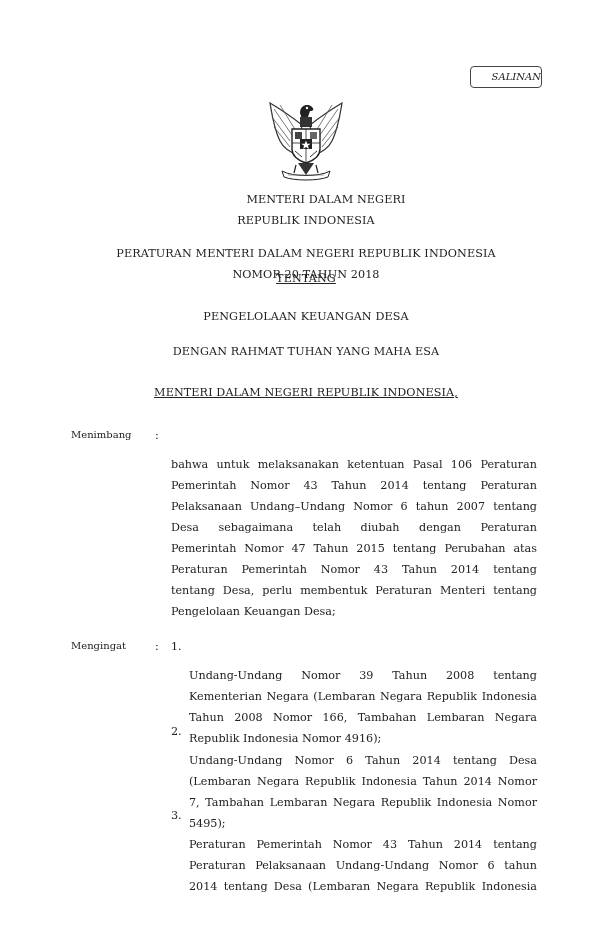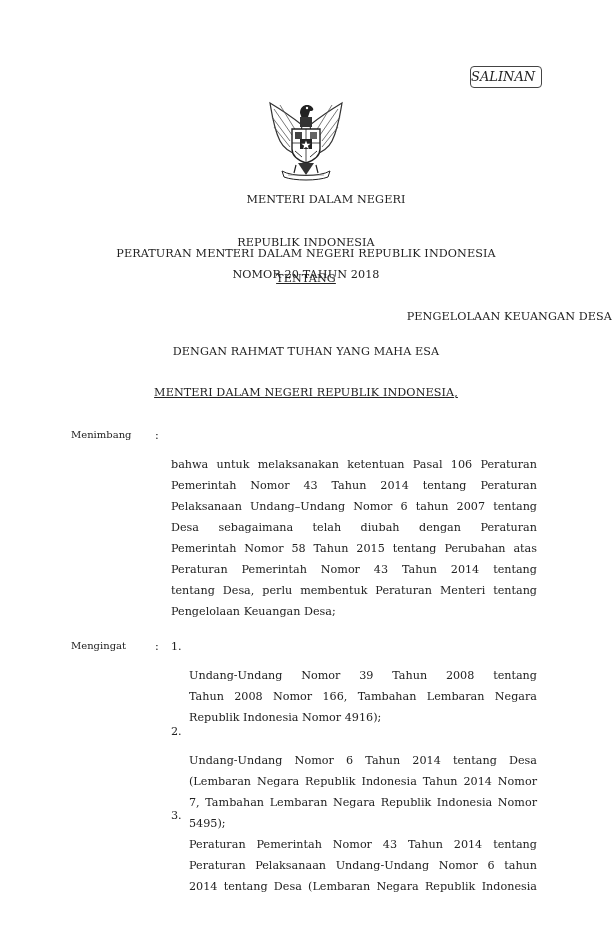--- a/index.html
+++ b/index.html
@@ -1,21 +1,21 @@
 <!DOCTYPE html>
 <html><head>
 <meta charset="utf-8">
 <style>
   html, body { margin:0; padding:0; background:#ffffff; }
   body { width:612px; height:936px; position:relative; overflow:hidden;
          font-family:"DejaVu Serif", "Liberation Serif", serif; color:#222; }
   .page { position:absolute; left:0; top:0; width:612px; height:936px; background:#fff; }
   .stamp { position:absolute; left:470px; top:66px; width:72px; height:22px;
            border:1px solid #444; border-radius:4px; box-sizing:border-box;
-           font-style:italic; font-size:13px; text-align:left; line-height:20px; color:#222; }
+           font-style:italic; font-size:10px; text-align:right; line-height:20px; color:#222; }
   .emblem { position:absolute; left:262px; top:95px; width:88px; height:92px; }
   .center-line { position:absolute; left:0; width:612px; text-align:center; font-size:11.2px; letter-spacing:0.1px; white-space:nowrap; }
   .label { position:absolute; left:71px; font-size:10px; }
   .colon { position:absolute; left:155px; font-size:11.2px; }
   .para { position:absolute; font-size:11.2px; line-height:21px; text-align:justify; text-align-last:left;margin-top:29px; }
   .para .ln { display:block; text-align:justify; text-align-last:justify; height:21px; white-space:nowrap; overflow:visible; }
   .para .ln.last { text-align-last:left; }
   .item-num { position:absolute; left:171px; font-size:11.2px; }
 </style>
 </head>
@@ -48,49 +48,50 @@
     <path d="M33 56 L40 62 M55 56 L48 62" stroke="#333" stroke-width="1"></path>
 
     <path d="M36 68 L44 80 L52 68 Z" fill="#333"></path>
 
     <path d="M20 76 C30 82 58 82 68 76 L66 82 C56 86 32 86 22 82 Z" fill="#fff" stroke="#222" stroke-width="1"></path>
     <path d="M26 80 L62 80" stroke="#666" stroke-width="0.6"></path>
     <path d="M34 70 L32 78 M54 70 L56 78" stroke="#222" stroke-width="1.2"></path>
   </svg>
 
   <div class="center-line" style="top:193px;padding-left:20px;">MENTERI DALAM NEGERI</div>
-  <div class="center-line" style="top:214px;margin-top:22px;">REPUBLIK INDONESIA</div>
+  <div class="center-line" style="top:214px;">REPUBLIK INDONESIA</div>
 
   <div class="center-line" style="top:247px;">PERATURAN MENTERI DALAM NEGERI REPUBLIK INDONESIA</div>
   <div class="center-line" style="top:268px;">NOMOR 20 TAHUN 2018</div>
   <div class="center-line" style="top:272px;text-decoration:underline;">TENTANG</div>
-  <div class="center-line" style="top:310px;text-align:right;">PENGELOLAAN KEUANGAN DESA</div>
+  <div class="center-line" style="top:310px;">PENGELOLAAN KEUANGAN DESA</div>
 
   <div class="center-line" style="top:345px;">DENGAN RAHMAT TUHAN YANG MAHA ESA</div>
   <div class="center-line" style="top:386px;text-decoration:underline;">MENTERI DALAM NEGERI REPUBLIK INDONESIA,</div>
 
   <div class="label" style="top:429px;">Menimbang</div>
   <div class="colon" style="top:429px;">:</div>
   <div class="para" style="left:171px; top:425px; width:366px;">
     <span class="ln">bahwa untuk melaksanakan ketentuan Pasal 106 Peraturan</span>
     <span class="ln">Pemerintah Nomor 43 Tahun 2014 tentang Peraturan</span>
     <span class="ln">Pelaksanaan Undang–Undang Nomor 6 tahun 2007 tentang</span>
     <span class="ln">Desa sebagaimana telah diubah dengan Peraturan</span>
-    <span class="ln">Pemerintah Nomor 58 Tahun 2015 tentang Perubahan atas</span>
+    <span class="ln">Pemerintah Nomor 47 Tahun 2015 tentang Perubahan atas</span>
     <span class="ln">Peraturan Pemerintah Nomor 43 Tahun 2014 tentang</span>
     <span class="ln">tentang Desa, perlu membentuk Peraturan Menteri tentang</span>
     <span class="ln last">Pengelolaan Keuangan Desa;</span>
   </div>
 
   <div class="label" style="top:640px;">Mengingat</div>
   <div class="colon" style="top:640px;">:</div>
 
   <div class="item-num" style="top:640px;">1.</div>
   <div class="para" style="left:189px; top:636px; width:348px;">
     <span class="ln">Undang-Undang Nomor 39 Tahun 2008 tentang</span>
+    <span class="ln">Kementerian Negara (Lembaran Negara Republik Indonesia</span>
     <span class="ln">Tahun 2008 Nomor 166, Tambahan Lembaran Negara</span>
     <span class="ln last">Republik Indonesia Nomor 4916);</span>
   </div>
 
   <div class="item-num" style="top:725px;">2.</div>
   <div class="para" style="left:189px; top:721px; width:348px;">
     <span class="ln">Undang-Undang Nomor 6 Tahun 2014 tentang Desa</span>
     <span class="ln">(Lembaran Negara Republik Indonesia Tahun 2014 Nomor</span>
     <span class="ln">7, Tambahan Lembaran Negara Republik Indonesia Nomor</span>
     <span class="ln last">5495);</span>

